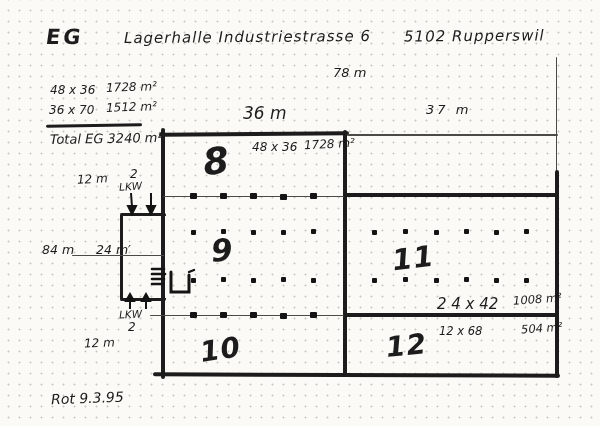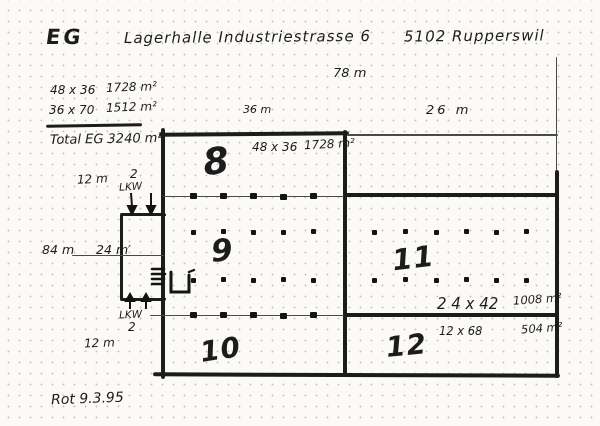--- a/index.html
+++ b/index.html
@@ -32,22 +32,22 @@
   <div class="hw" style="left:404px;top:27px;font-size:15px;letter-spacing:1px;transform:rotate(-0.5deg);">5102 Rupperswil</div>
 
   <div class="hw" style="left:50px;top:83px;font-size:12px;">48 x 36</div>
   <div class="hw" style="left:106px;top:80px;font-size:12px;transform:rotate(-2deg);">1728 m²</div>
   <div class="hw" style="left:49px;top:103px;font-size:12px;">36 x 70</div>
   <div class="hw" style="left:106px;top:100px;font-size:12px;transform:rotate(-2deg);">1512 m²</div>
   <div class="ink" style="left:46px;top:124px;width:96px;height:2.5px;transform:rotate(-1deg);"></div>
   <div class="hw" style="left:50px;top:131px;font-size:13px;transform:rotate(-1deg);">Total EG 3240 m²</div>
 
   <div class="hw" style="left:333px;top:65px;font-size:13px;">78 m</div>
-  <div class="hw" style="left:243px;top:103px;font-size:11px;text-align:center;">36 m</div>
-  <div class="hw" style="left:426px;top:102px;font-size:13px;letter-spacing:3px;">26 m</div>
+  <div class="hw" style="left:243px;top:103px;font-size:17px;text-align:center;">36 m</div>
+  <div class="hw" style="left:426px;top:102px;font-size:13px;letter-spacing:3px;">37 m</div>
   <div class="hw" style="left:77px;top:172px;font-size:12px;transform:rotate(-3deg);">12 m</div>
   <div class="hw" style="left:42px;top:242px;font-size:12.5px;">84 m</div>
   <div class="hw" style="left:96px;top:242px;font-size:12.5px;">24 m′</div>
   <div class="hw" style="left:84px;top:336px;font-size:12px;transform:rotate(-2deg);">12 m</div>
 
   <div class="ink" style="left:161px;top:128px;width:3.5px;height:251px;"></div>
   <div class="ink" style="left:159px;top:132px;width:190px;height:3.5px;transform:rotate(-0.4deg);"></div>
   <div class="thin" style="left:347px;top:134px;width:211px;height:1.6px;"></div>
   <div class="thin" style="left:556px;top:57px;width:1.4px;height:115px;"></div>
   <div class="ink" style="left:555px;top:170px;width:3.5px;height:208px;"></div>

